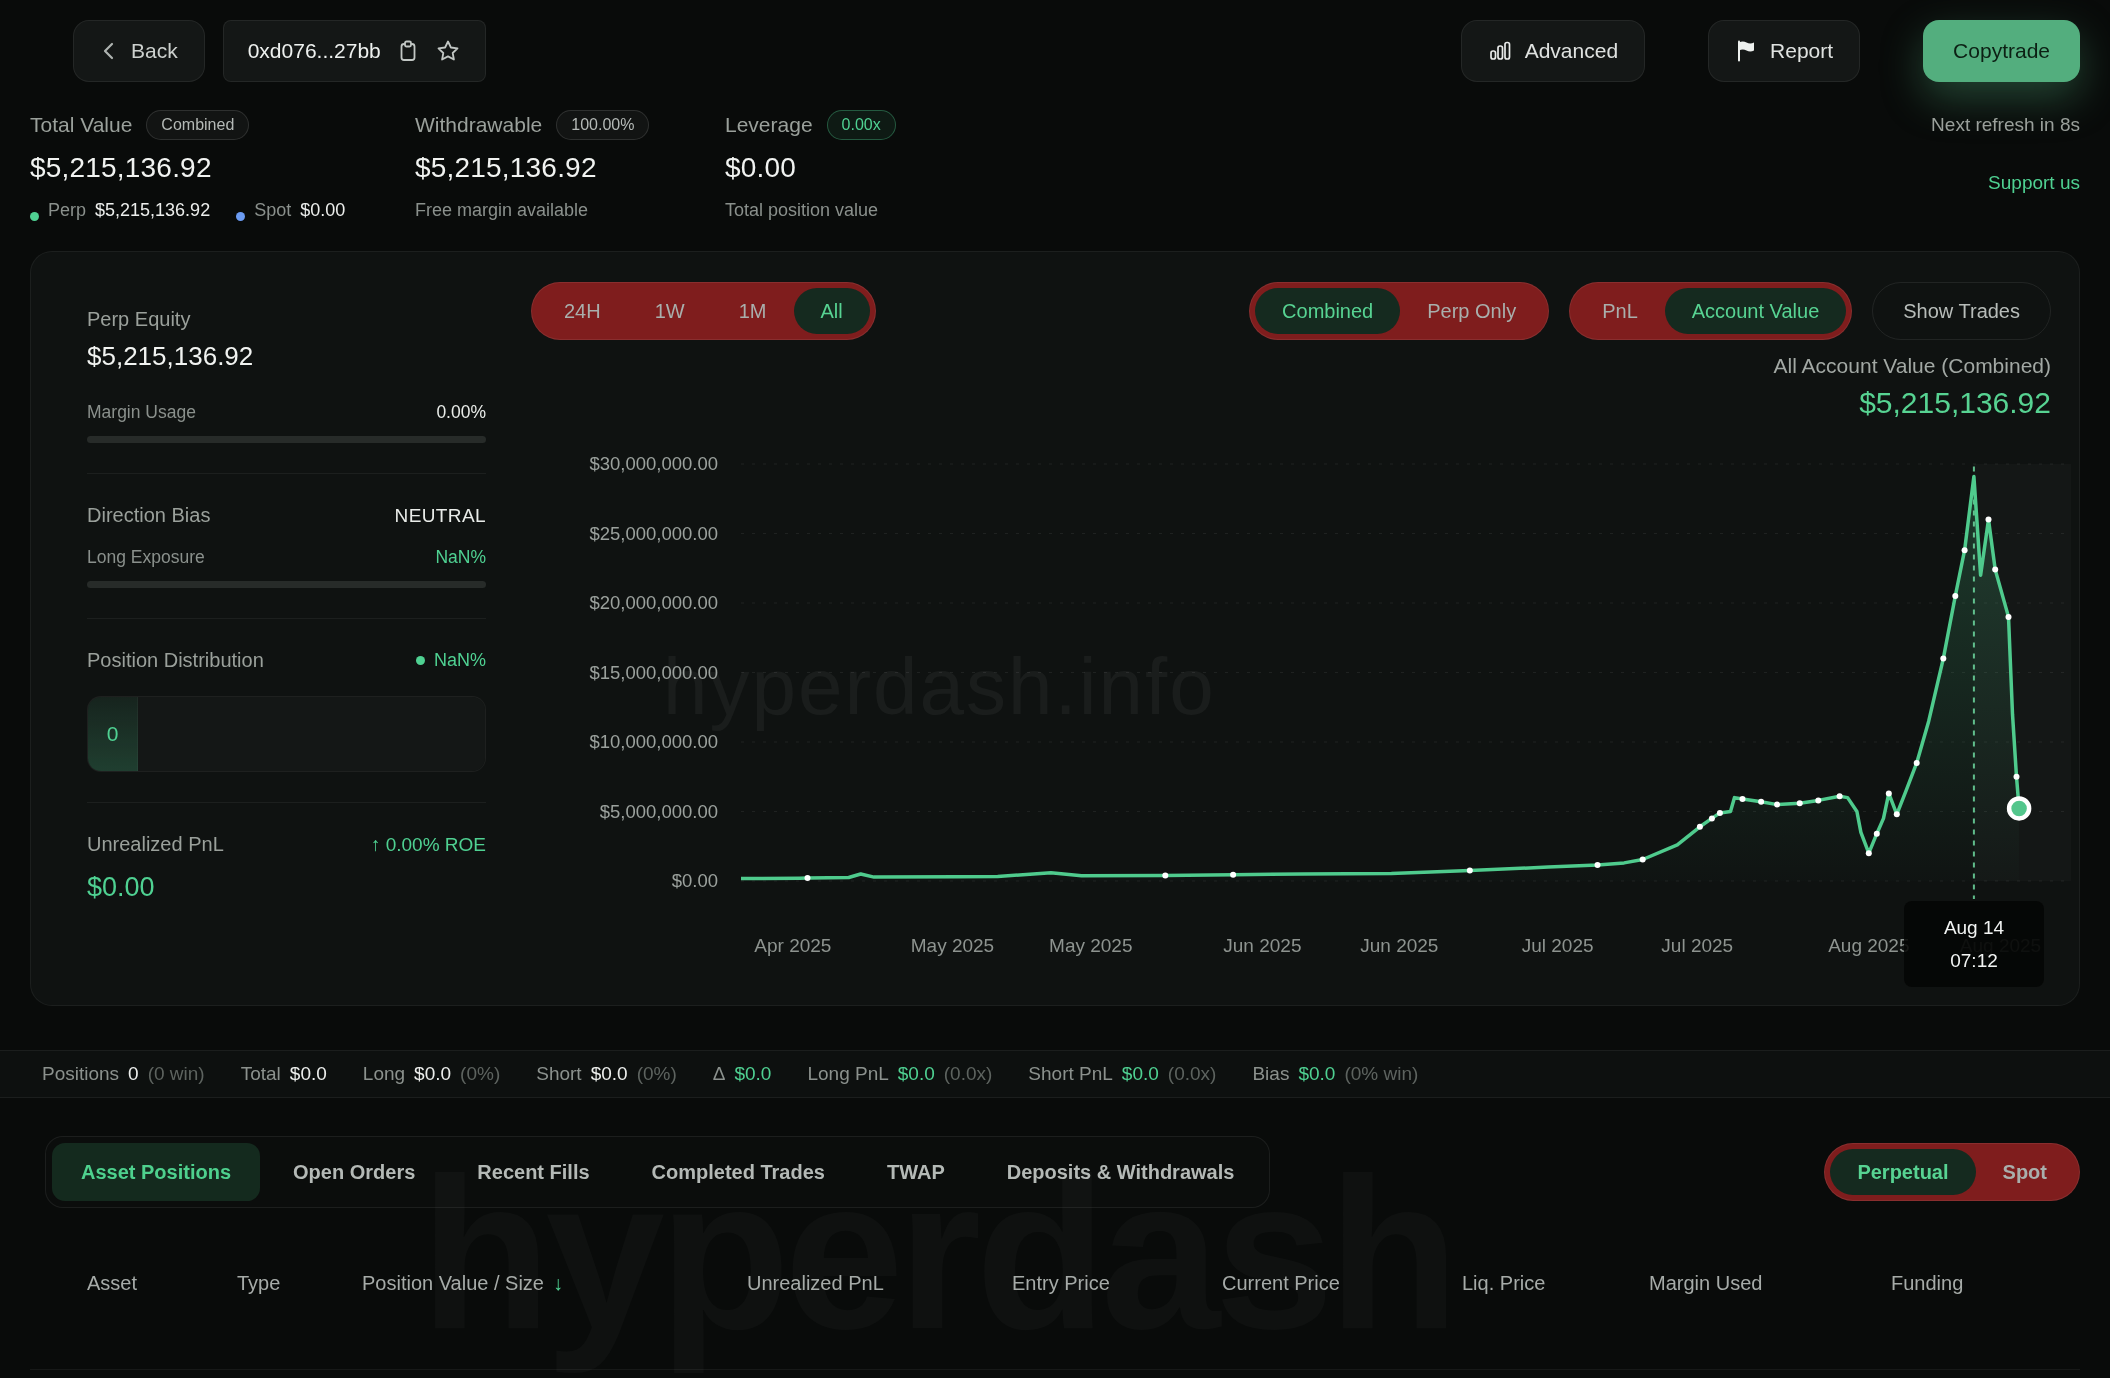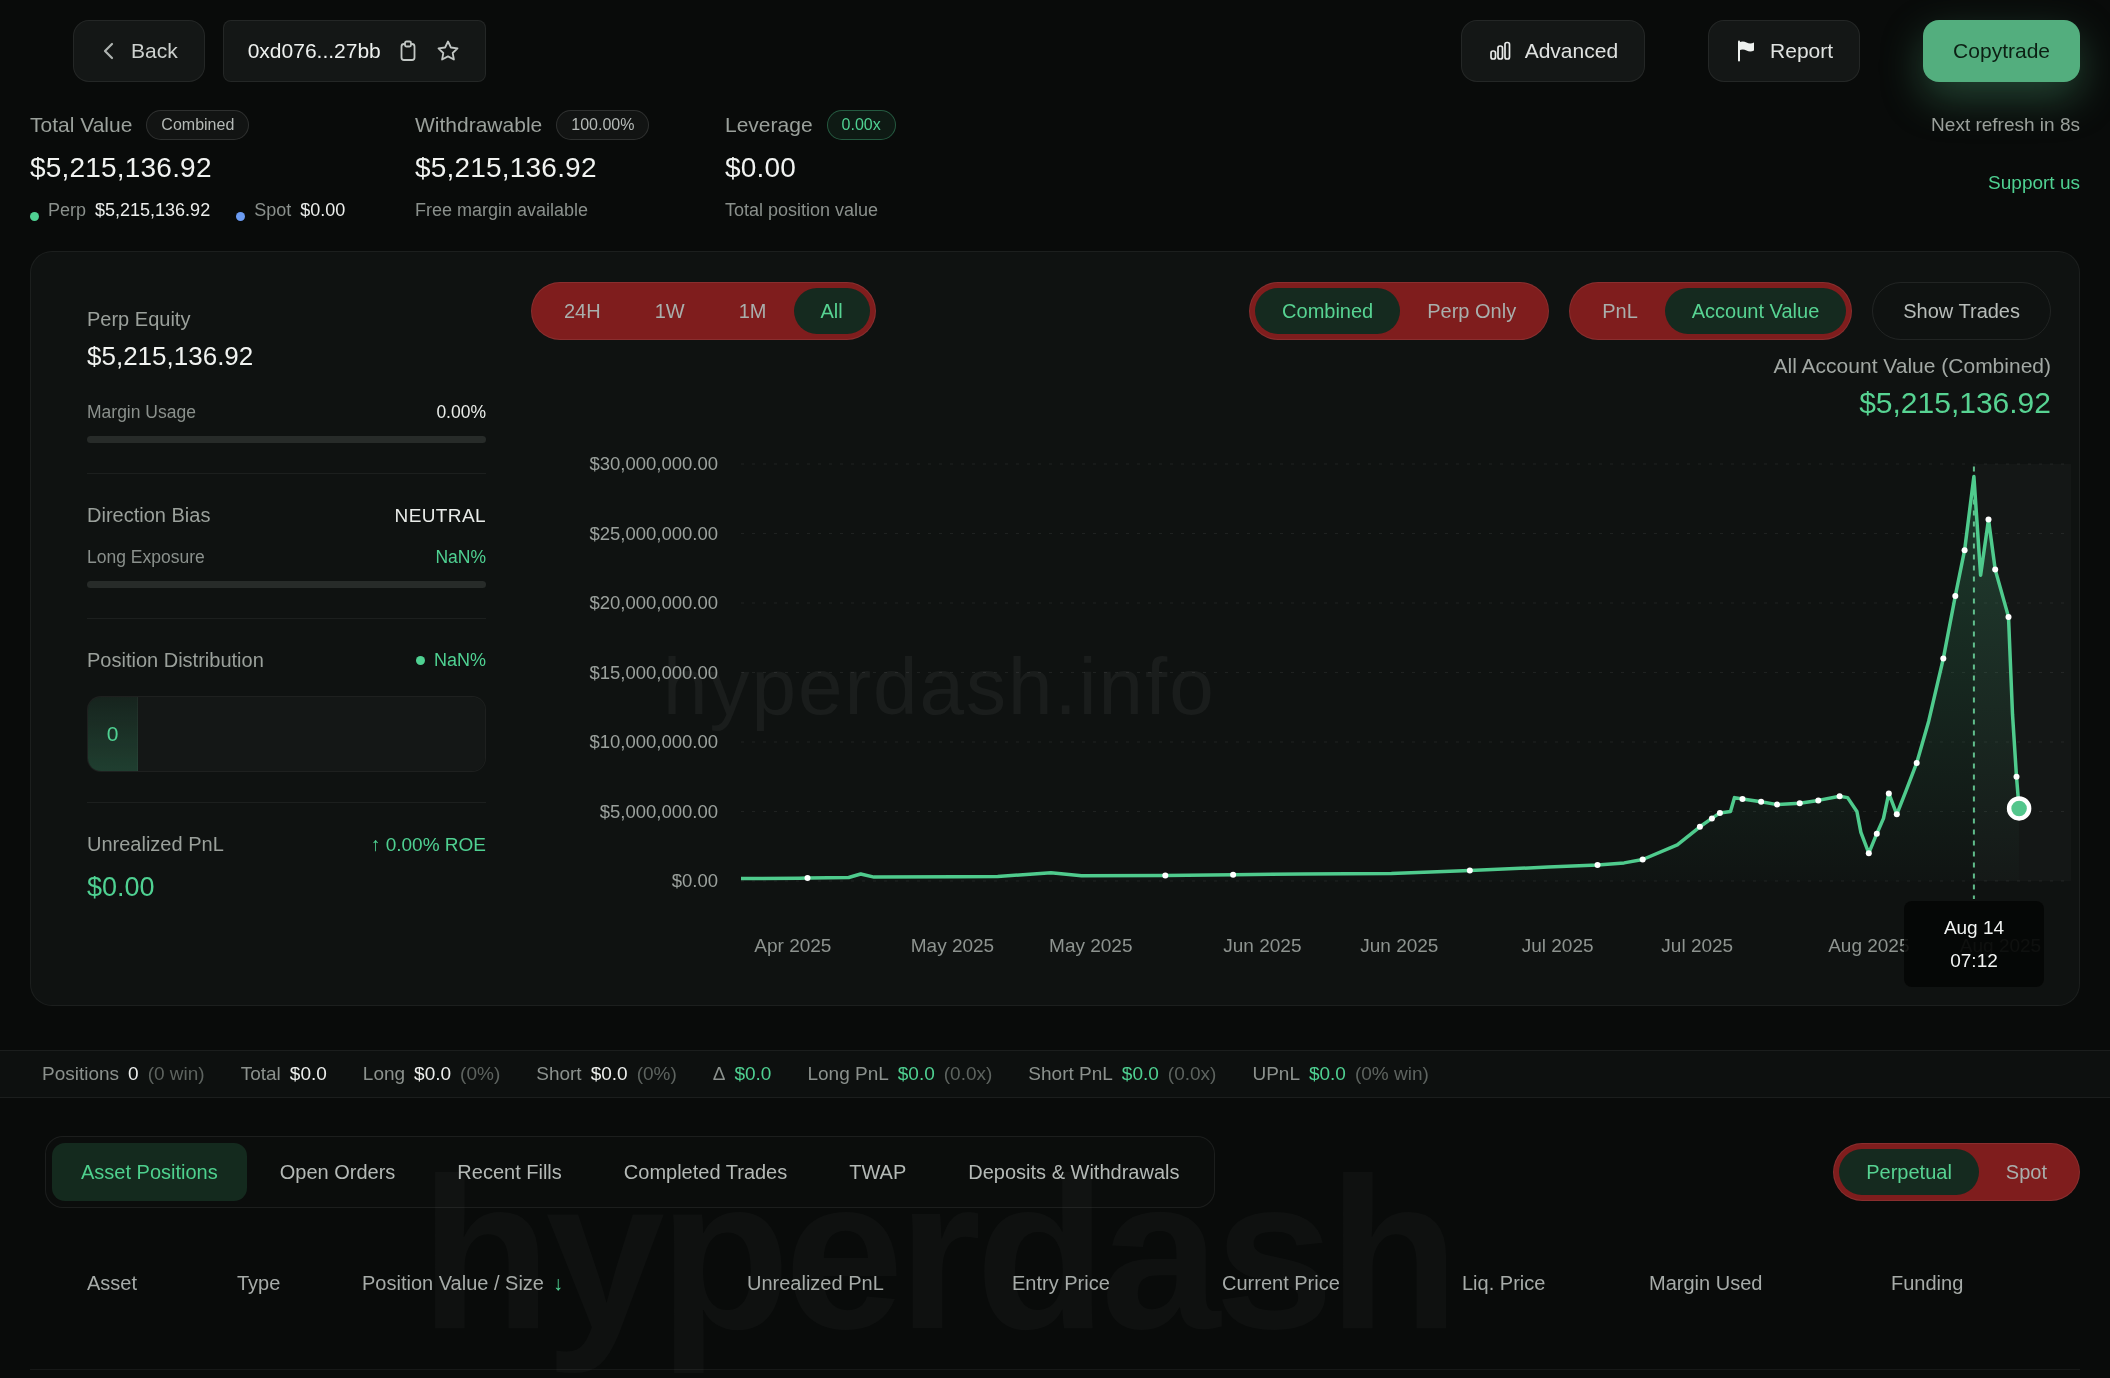--- a/index.html
+++ b/index.html
@@ -102,21 +102,21 @@
   .pos-strip { position:relative; z-index:2; margin-top:44px; height:48px; background:#0d100f;
                border-top:1px solid rgba(255,255,255,0.06); border-bottom:1px solid rgba(255,255,255,0.06);
                display:flex; align-items:center; gap:36px; padding-left:42px; font-size:19px; }
   .pos-item { display:flex; align-items:center; gap:9px; white-space:nowrap; }
   .pos-item .lbl { color:#8b918d; }
   .pos-item .val { color:#eceeec; font-weight:500; }
   .pos-item .grn { color:#4fd192; font-weight:500; }
   .pos-item .dim { color:#5d635f; }
 
   
-  .bottom-row { position:relative; z-index:2; display:flex; align-items:center; margin:38px 30px 0 45px; }
+  .bottom-row { position:relative; z-index:2; display:flex; align-items:center; margin:38px 30px 0 45px;font-weight:bold; }
   .tabs-group { display:flex; align-items:center; gap:4px; background:rgba(255,255,255,0.012);
                 border:1px solid rgba(255,255,255,0.07); border-radius:18px; padding:6px; }
   .tab-item { display:flex; align-items:center; height:58px; padding:0 29px; border-radius:13px;
               font-size:20px; color:#b4b9b6; cursor:pointer; white-space:nowrap; }
   .tab-item.active { background:#142a1e; color:#4ed18e; }
   .side-toggle { margin-left:auto; }
 
   .table-header { position:relative; z-index:2; display:flex; align-items:center; margin:64px 30px 0 30px;
                   padding-left:57px; font-size:20px; color:#a6aba8; }
   .th { flex:none; display:flex; align-items:center; gap:9px; }
@@ -404,21 +404,21 @@
         <span class="lbl">Long PnL</span>
         <span class="grn">$0.0</span>
         <span class="dim">(0.0x)</span>
       </span>
       <span class="pos-item">
         <span class="lbl">Short PnL</span>
         <span class="grn">$0.0</span>
         <span class="dim">(0.0x)</span>
       </span>
       <span class="pos-item">
-        <span class="lbl">UPnL</span>
+        <span class="lbl">Bias</span>
         <span class="grn">$0.0</span>
         <span class="dim">(0% win)</span>
       </span>
     </div>
 
   <div class="bottom-row">
     <div class="tabs-group" id="tabs-list">
         <div class="tab-item active">Asset Positions</div>
         <div class="tab-item">Open Orders</div>
         <div class="tab-item">Recent Fills</div>

